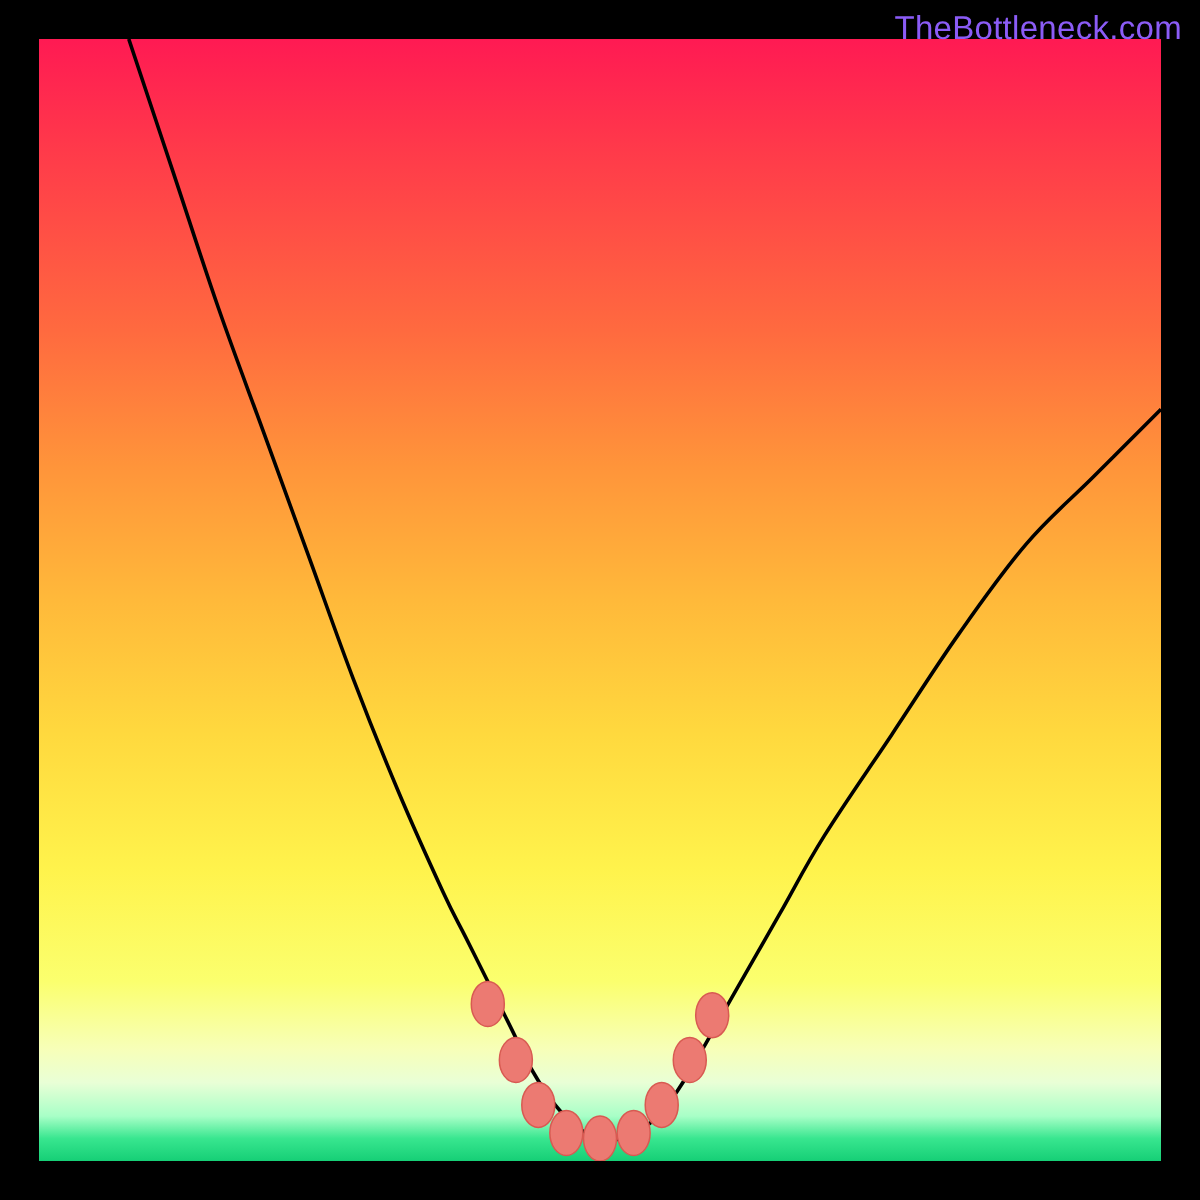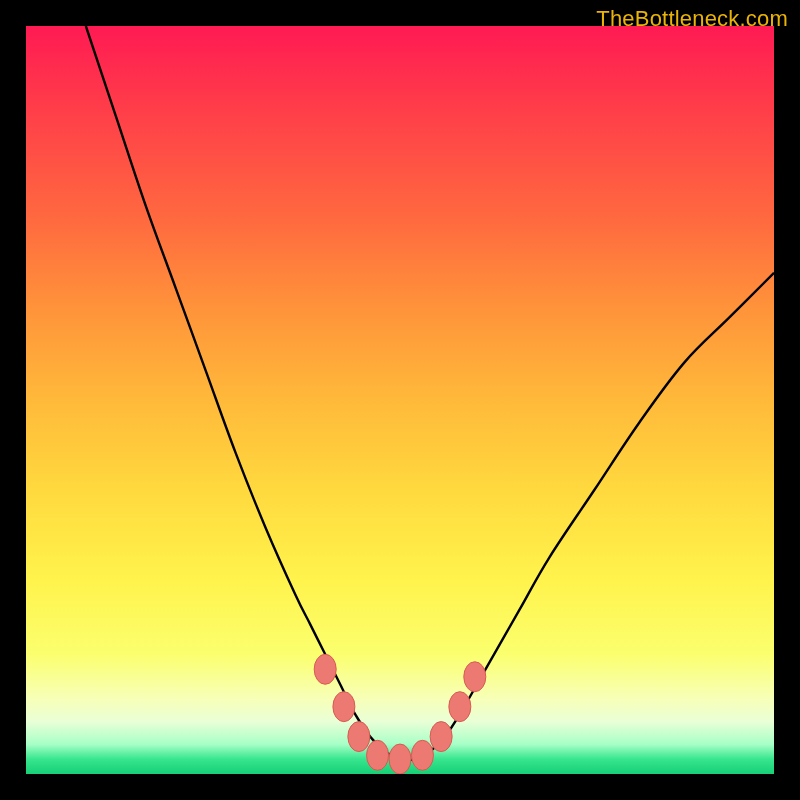--- a/index.html
+++ b/index.html
@@ -36,21 +36,21 @@
       #e9ffd6 93%,
       #a8ffc7 96%,
       #38e68f 98%,
       #16cf76 100%
     );
   }
   .watermark {
     position: absolute;
     top: 6px;
     right: 12px;
-    color: #eab308;
+    color: #8b5cf6;
     font-size: 22px;
     letter-spacing: 0.2px;
     user-select: none;
   }
   svg.curve {
     position: absolute;
     left: 0;
     top: 0;
     width: 748px;
     height: 748px;

